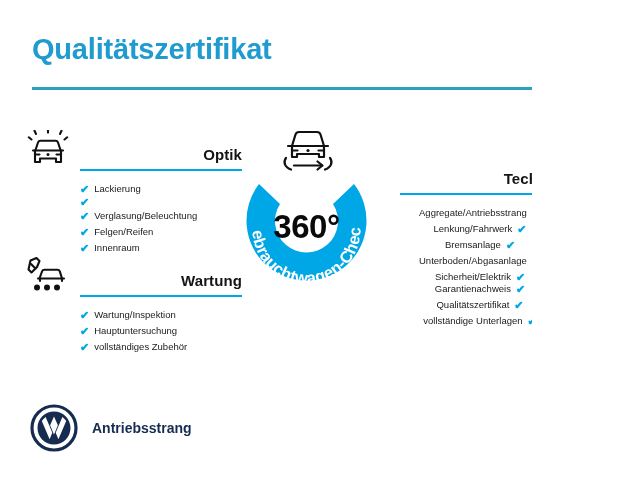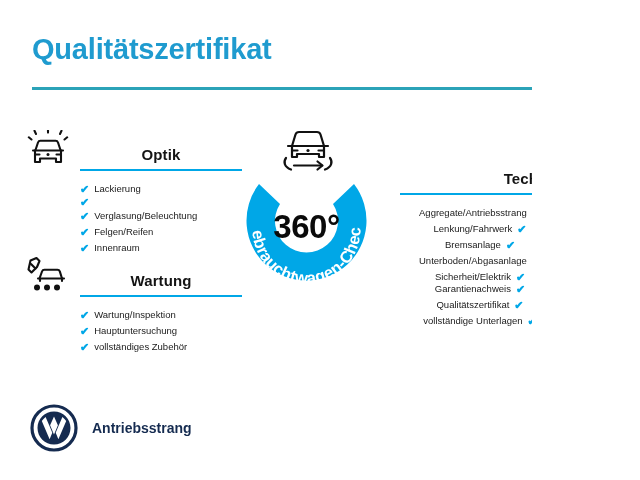--- a/index.html
+++ b/index.html
@@ -79,21 +79,21 @@
   }
   .chk {
     color: #00A7E7;
     font-size: 11px;
     font-weight: bold;
     line-height: 1;
     display: inline-block;
   }
 
   
-  .col-left .sec-title { text-align: center; }
+  .col-left .sec-title { text-align: right; }
   .col-left .sec-rule { left: 0; right: 0; width: 100%; }
   .col-left .sec-list li { justify-content: flex-start; }
   .col-left .chk { margin-right: 5px; }
 
   
   .col-right .sec-title { text-align: right; }
   .col-right .sec-rule { left: 0; width: 100%; }
   .col-right .sec-list li { justify-content: center; }
   .col-right .chk { margin-left: 5px; }
 

